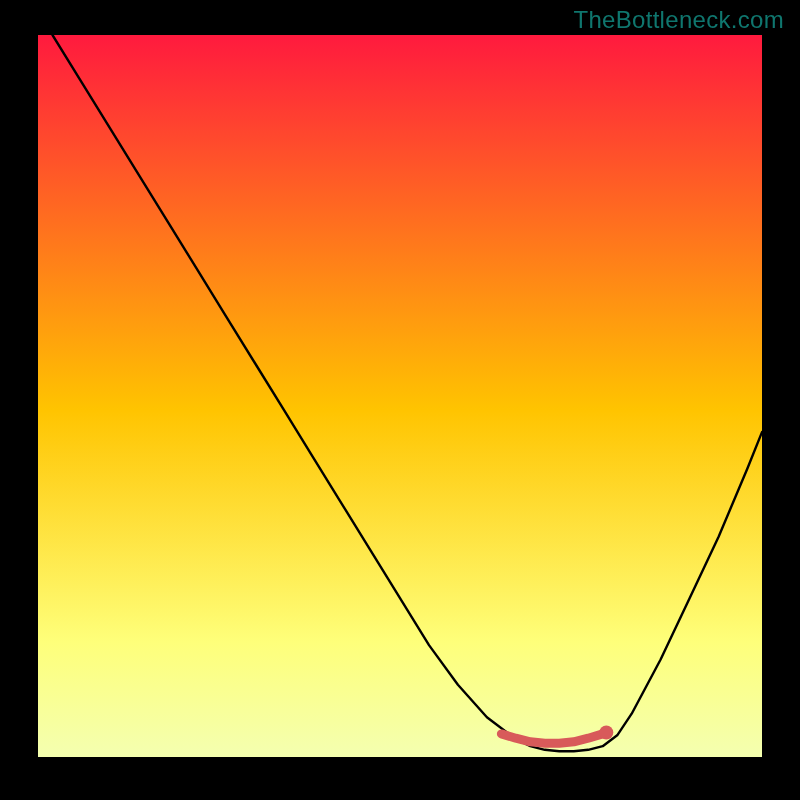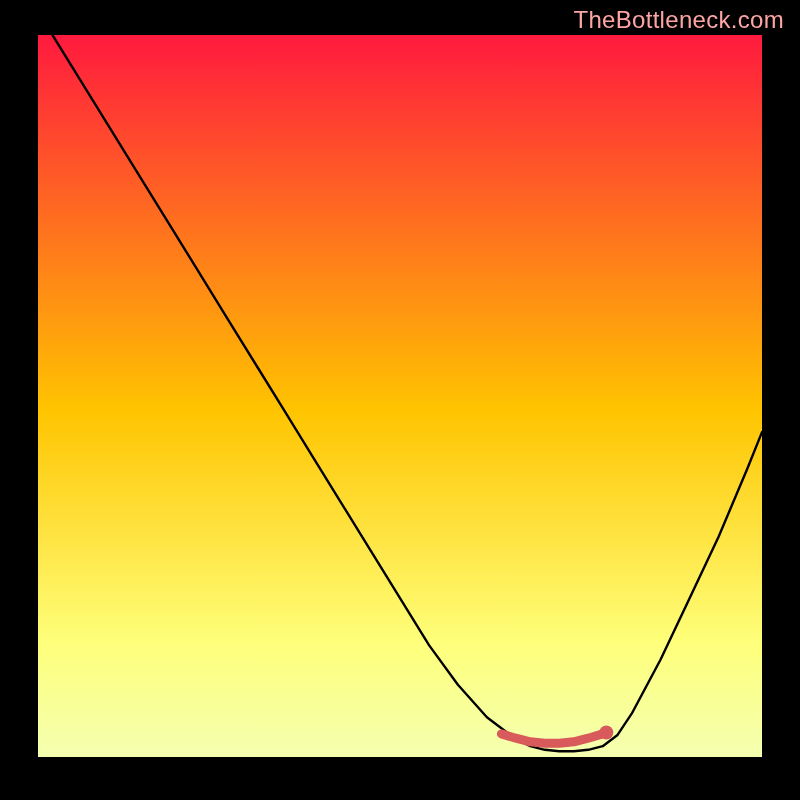--- a/index.html
+++ b/index.html
@@ -13,21 +13,21 @@
   }
   .frame {
     position: relative;
     width: 800px;
     height: 800px;
   }
   .watermark {
     position: absolute;
     top: 6px;
     right: 16px;
-    color: #fca5a5;
+    color: #0f766e;
     font-size: 24px;
     font-weight: 500;
     letter-spacing: 0.3px;
     z-index: 30;
   }
   .plot-area {
     position: absolute;
     left: 38px;
     top: 35px;
     width: 724px;

